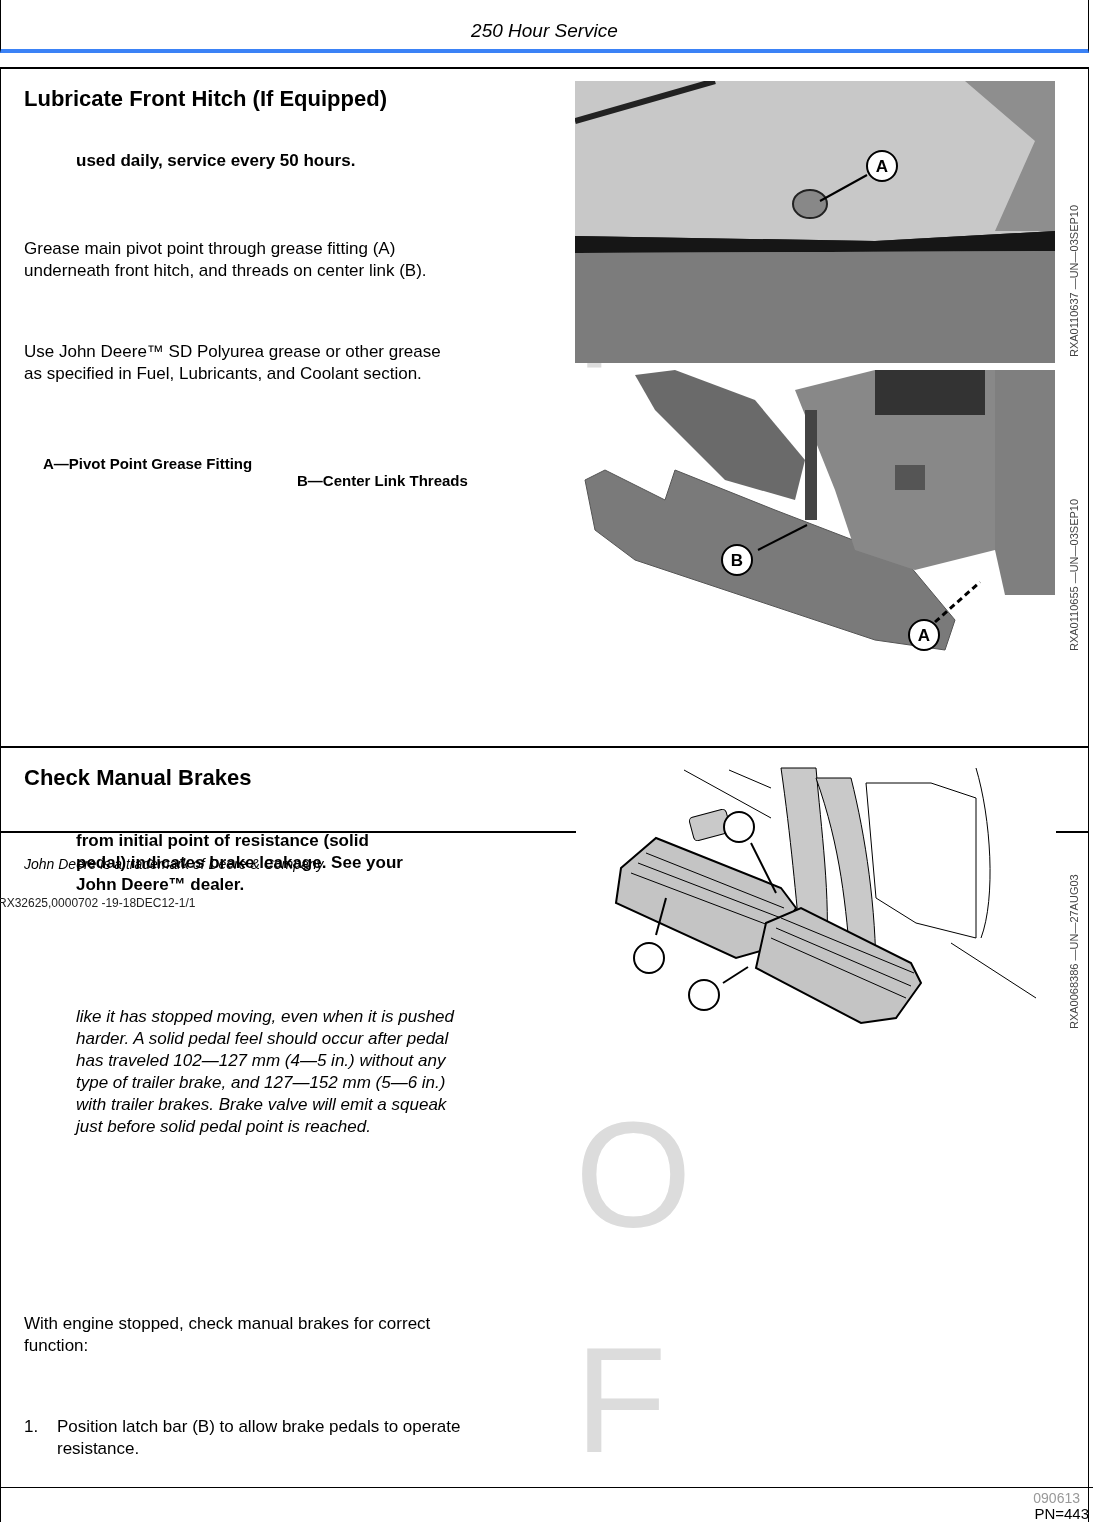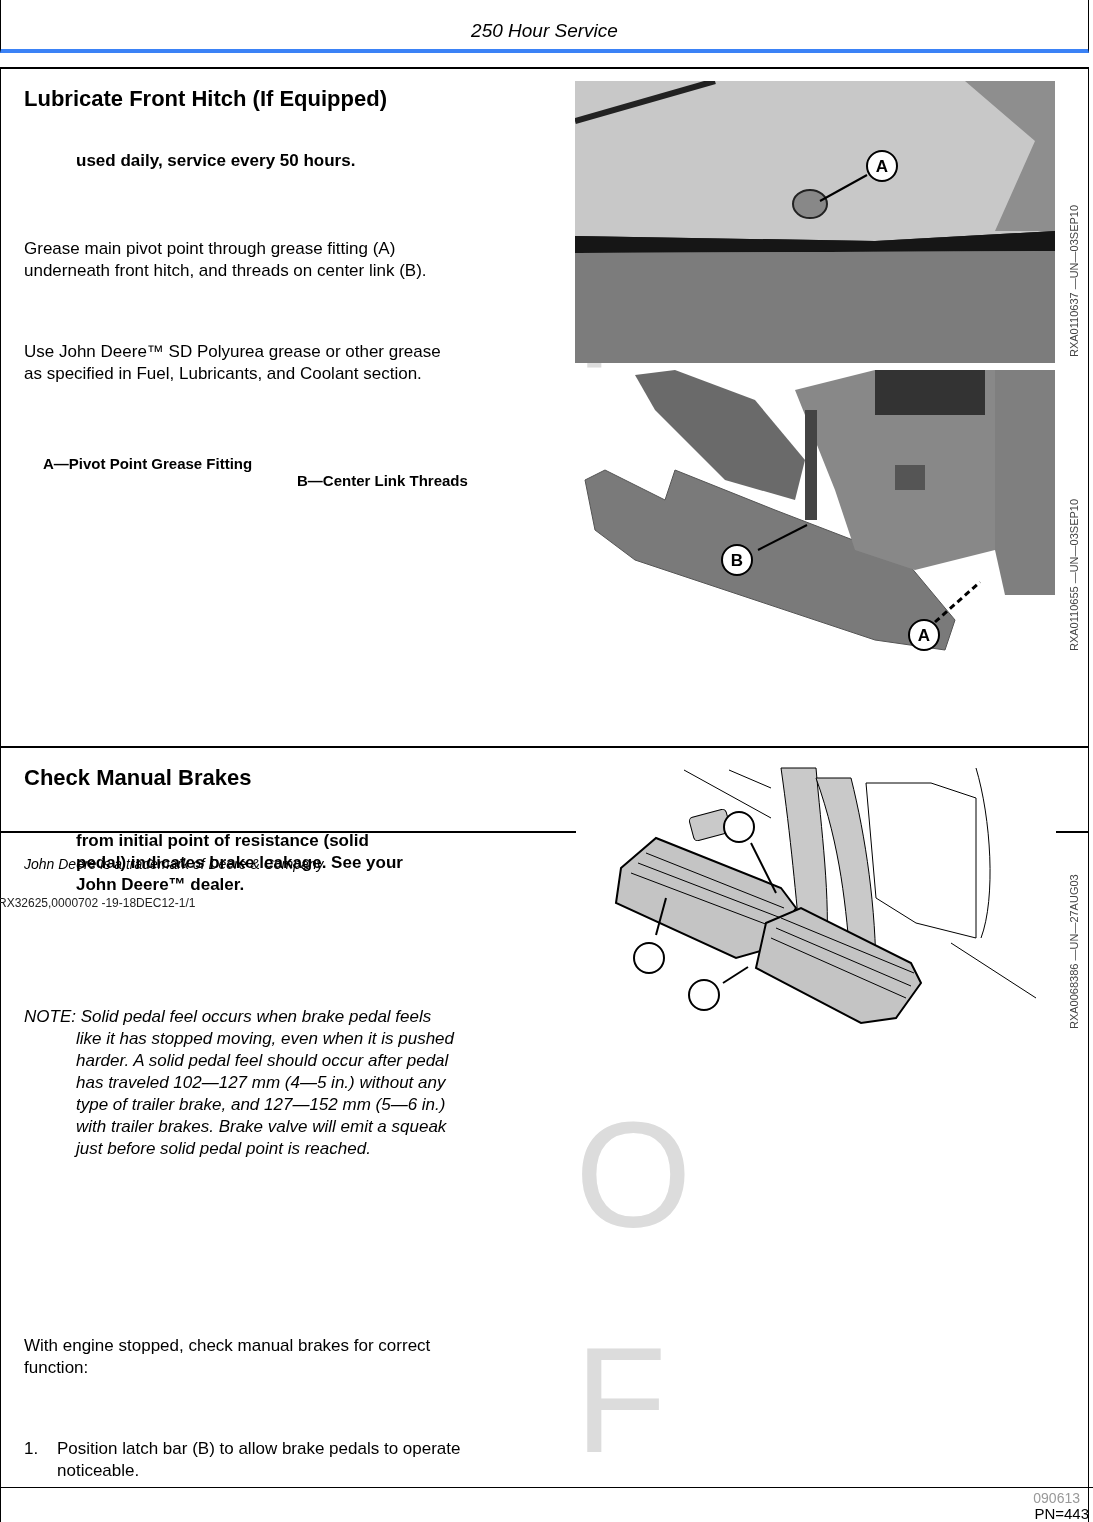--- a/index.html
+++ b/index.html
@@ -120,39 +120,38 @@
 </div>
 
 <div class="section" id="sec2">
   <div class="abs content title" style="left:23px; top:17px;">Check Manual Brakes</div>
   <div class="abs content important" style="left:23px; top:56px;">
     <span class="indent">from initial point of resistance (solid</span>
     <span class="indent">pedal) indicates brake leakage.  See your</span>
     <span class="indent">John Deere™  dealer.</span>
   </div>
   <div class="abs content note" style="left:23px; top:166px;">
-    <span>NOTE: Solid pedal feel occurs when brake pedal feels</span>
     <span class="indent">like it has stopped moving, even when it is pushed</span>
     <span class="indent">harder.  A solid pedal feel should occur after pedal</span>
     <span class="indent">has traveled 102—127 mm (4—5 in.)  without any</span>
     <span class="indent">type of trailer brake, and 127—152 mm (5—6 in.)</span>
     <span class="indent">with trailer brakes.  Brake valve will emit a squeak</span>
     <span class="indent">just before solid pedal point is reached.</span>
   </div>
   <div class="abs content body" style="left:23px; top:341px;">
     <div>With engine stopped, check manual brakes for correct</div>
     <div>function:</div>
   </div>
 
   <div class="abs content" style="left:23px; top:400px; width:520px;">
     <div class="list-item">
       <span class="list-num">1.</span>
       <div>
         <div>Position latch bar (B) to allow brake pedals to operate</div>
-        <div>noticeable.</div>
+        <div>resistance.</div>
       </div>
     </div>
   </div>
 
   <div class="photo" style="left:575px; top:10px; width:480px; height:318px; background:#fff;">
     <svg width="480" height="318">
       <line x1="108" y1="12" x2="195" y2="60" stroke="#000" stroke-width="1"></line>
       <line x1="153" y1="12" x2="195" y2="30" stroke="#000" stroke-width="1"></line>
       <path d="M205,10 C215,80 220,140 225,190 L250,200 C255,140 245,70 240,10 Z" fill="#c9c9c9" stroke="#000" stroke-width="1"></path>
       <path d="M240,20 C265,90 270,150 275,210 L300,220 C300,150 290,80 275,20 Z" fill="#c9c9c9" stroke="#000" stroke-width="1"></path>

